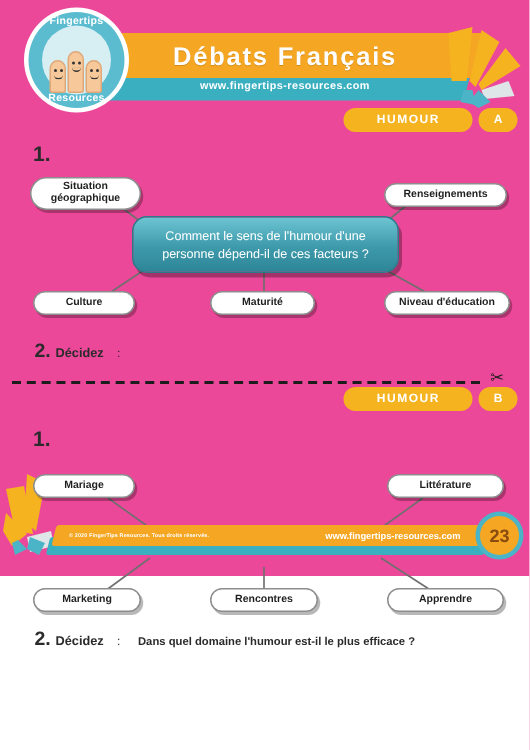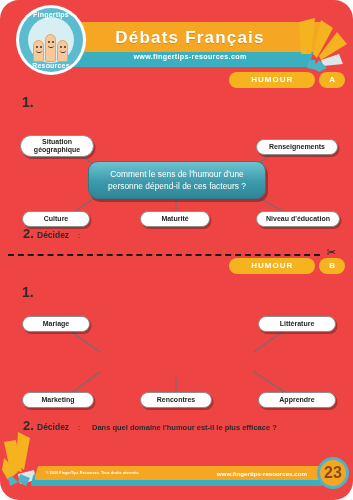--- a/index.html
+++ b/index.html
@@ -2,21 +2,21 @@
 <html><head>
 <meta charset="utf-8">
 <style>
   * { box-sizing: border-box; margin: 0; padding: 0; }
   html, body {
     width: 353px; height: 500px;
     background: #ffffff;
     font-family: "Liberation Sans", sans-serif;
     overflow: hidden;
   }
-  .page { position: relative; width: 353px; height: 500px; background: #ef4444; border-radius: 19px; }
+  .page { position: relative; width: 353px; height: 384px; background: #ec4899; }
 
   
   .header { position: absolute; left: 0; top: 0; width: 353px; height: 78px; }
 
   .banner-teal {
     position: absolute; left: 30px; top: 45px;
     width: 282px; height: 22px;
     background: #3aafc0;
     transform: skewX(-14deg);
     border-radius: 2px;
@@ -157,21 +157,21 @@
   .foot-url {
     position: absolute; right: 46px; bottom: 21px; height: 12px;
     display: flex; align-items: center;
     color: #ffffff; font-size: 6.2px; font-weight: bold;
   }
   .page-circle {
     position: absolute; right: 4px; bottom: 11px;
     width: 32px; height: 32px; border-radius: 50%;
     background: #f5a623; border: 3px solid #4bb4c6;
     display: flex; align-items: center; justify-content: center;
-    color: #8a4b10; font-size: 16px; font-weight: bold;
+    color: #8a4b10; font-size: 12px; font-weight: bold;
     z-index: 3;
   }
 </style>
 </head>
 <body>
 
 <div class="page">
 
   <div class="header">
     <div class="banner-teal"></div>
@@ -210,21 +210,21 @@
     </svg>
   </div>
 
   <div class="badge-row" style="top:72px">
     <span class="badge-topic">HUMOUR</span>
     <span class="badge-letter">A</span>
   </div>
 
   <div class="ex-num" style="left:22px; top:94px">1.</div>
 
-  <div class="map" style="top:131px; height:96px">
+  <div class="map" style="top:114px; height:96px">
     <svg width="353" height="96">
       <g stroke="#6f6f6f" stroke-width="1.1" fill="none">
         <line x1="78" y1="22" x2="102" y2="40"></line>
         <line x1="272" y1="22" x2="250" y2="40"></line>
         <line x1="102" y1="62" x2="72" y2="82"></line>
         <line x1="176" y1="66" x2="176" y2="82"></line>
         <line x1="250" y1="62" x2="286" y2="82"></line>
       </g>
     </svg>
 

